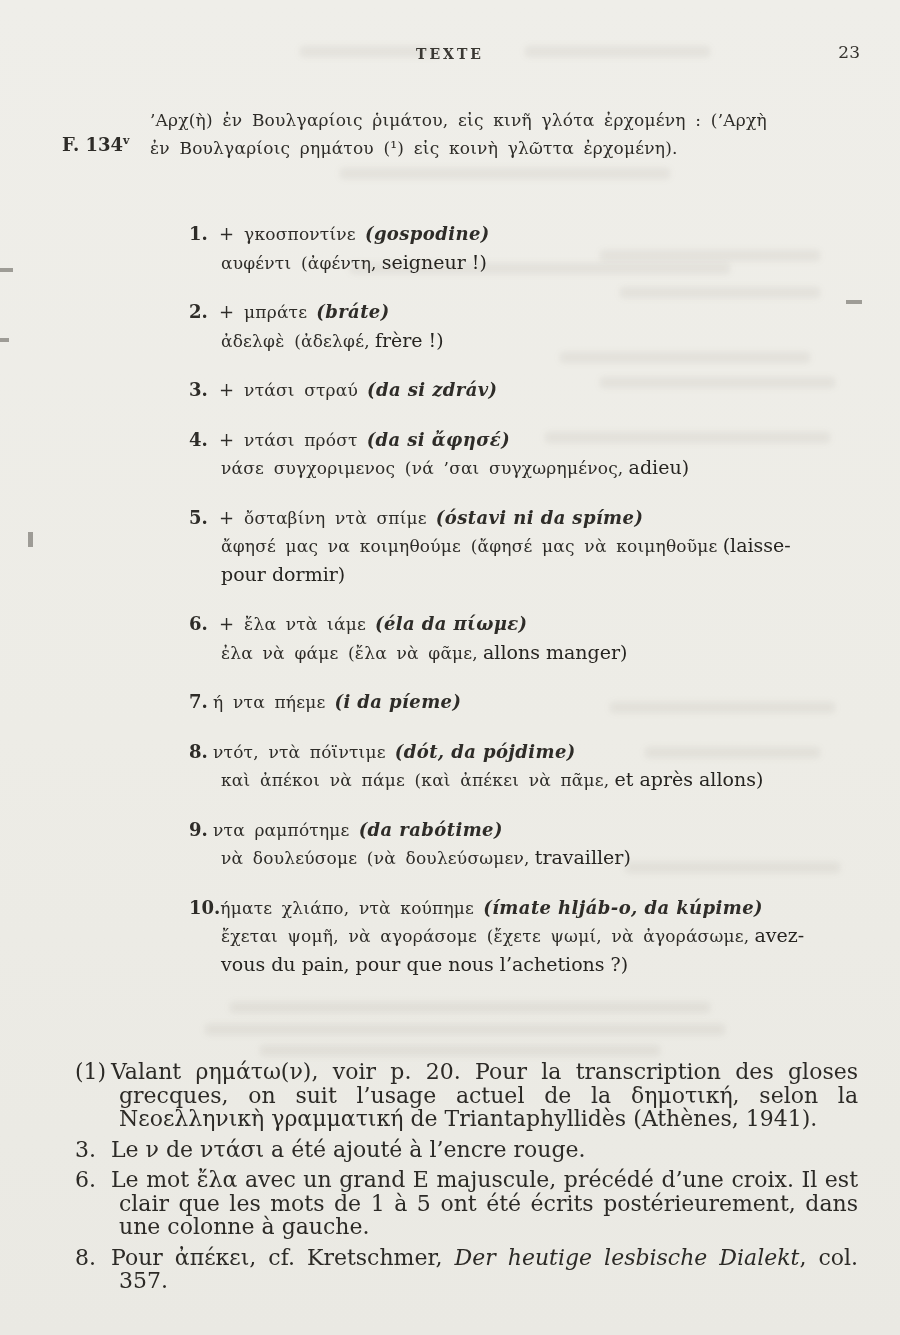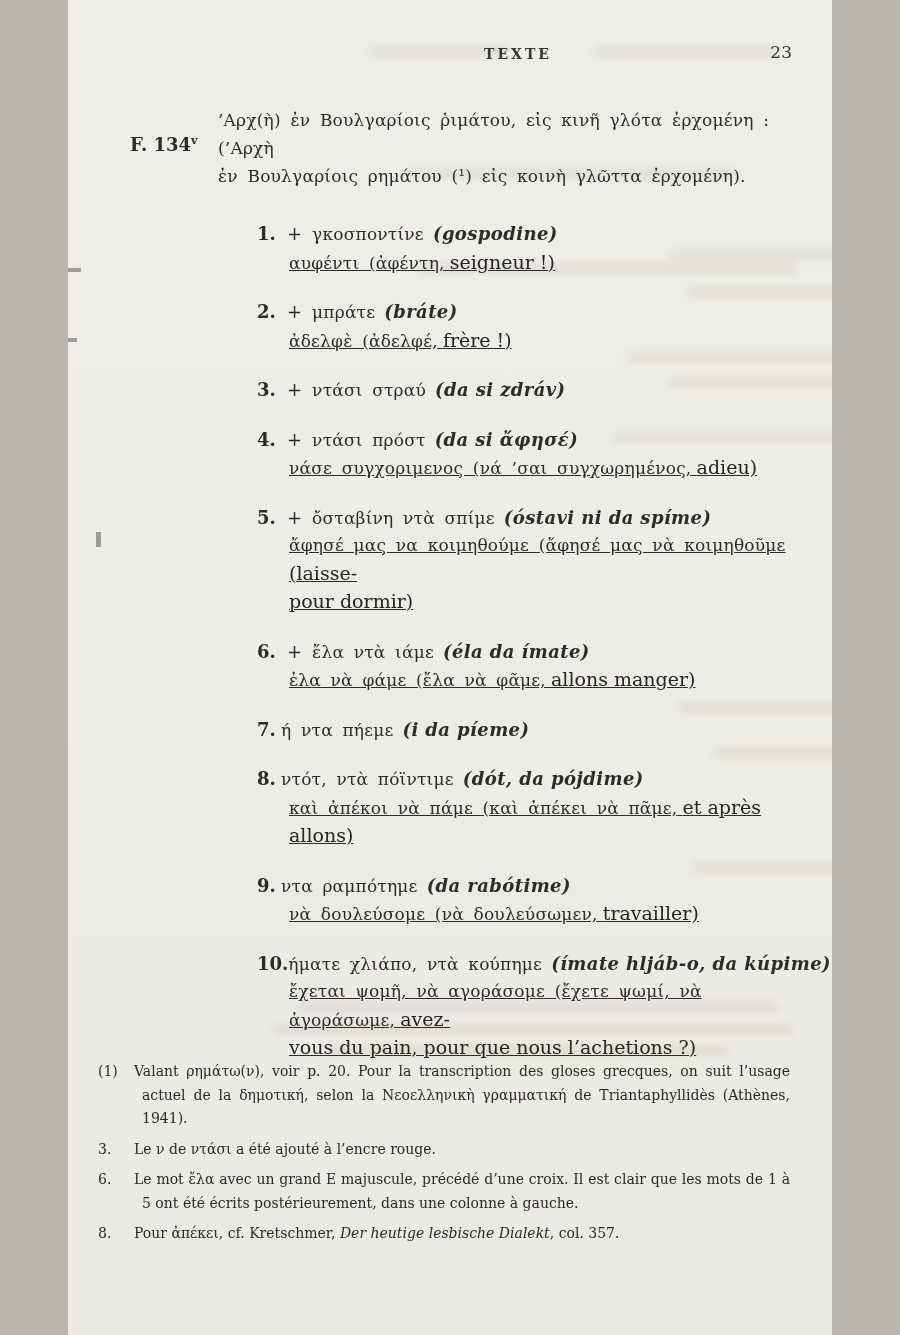--- a/index.html
+++ b/index.html
@@ -1,17 +1,17 @@
 <!DOCTYPE html>
 <html><head>
 <meta charset="utf-8">
 <style>
   html,body{margin:0;padding:0;background:#b9b6ae;}
   .page{
-    position:relative;width:764px;height:1335px;margin:0 auto;
+    position:relative;width:900px;height:1335px;margin:0 auto;
     background:linear-gradient(180deg,#efeee9 0%,#edece6 55%,#eae9e3 100%);
     font-family:"DejaVu Serif","DejaVu Sans",serif;
     color:#2e2c28;overflow:hidden;
   }
   
   .running-title{
     position:absolute;top:46px;left:0;width:900px;text-align:center;
     font-size:14px;letter-spacing:3px;font-weight:600;color:#3a3833;
   }
   .page-number{position:absolute;top:42px;right:40px;font-size:17px;color:#33312c;}
@@ -22,26 +22,26 @@
   .heading-lines{font-size:17.5px;line-height:28px;word-spacing:4px;}
   
   .entries{position:absolute;top:220px;left:160px;right:30px;}
   .entry{margin-bottom:21px;line-height:27.5px;margin-left:29px;}
   .entry .l1{white-space:nowrap;}
   .num{display:inline-block;min-width:24px;font-size:18px;font-weight:bold;}
   .cross{font-size:18px;margin:0 10px 0 6px;}
   .greek{font-size:17px;word-spacing:4px;letter-spacing:.2px;}
   .translit{font-size:18px;font-weight:bold;font-style:italic;letter-spacing:.4px;margin-left:4px;}
   .latin{font-size:19px;color:#262420;}
-  .l2,.l3{padding-left:32px;text-decoration:underline;}
+  .l2,.l3{padding-left:32px;}
   
   .footnotes{position:absolute;top:1060px;left:30px;right:42px;}
   .fn{
-    font-size:14px;line-height:23.5px;margin-bottom:7px;
-    padding-left:44px;text-indent:-44px;text-align:justify;color:#2c2a26;
+    font-size:22px;line-height:23.5px;margin-bottom:7px;
+    padding-left:44px;text-indent:-44px;text-align:justify;color:#2c2a26;margin-left:45px;
   }
   .fn .marker{display:inline-block;min-width:36px;text-indent:0;}
   .fn .it{font-style:italic;}
   
   .ghost{position:absolute;background:rgba(100,94,82,.08);filter:blur(3px);border-radius:4px;pointer-events:none;}
   .mark{position:absolute;background:rgba(60,58,52,.45);filter:blur(.5px);pointer-events:none;}
 </style>
 </head>
 <body>
 
@@ -138,21 +138,21 @@
 
   <div class="l2">
     
     <span class="latin">pour dormir)</span>
   </div>
 </div>
 
   <div class="entry">
     <div class="l1">
       <span class="num">6.</span><span class="cross">+</span><span class="greek">ἔλα ντὰ ιάμε</span>
-      <span class="translit">(éla da ímate)</span>
+      <span class="translit">(éla da πίωμε)</span>
     </div>
 
   <div class="l2">
     <span class="greek">ἐλα νὰ φάμε (ἔλα νὰ φᾶμε,</span>
     <span class="latin">allons manger)</span>
   </div>
 </div>
 
   <div class="entry">
     <div class="l1">

